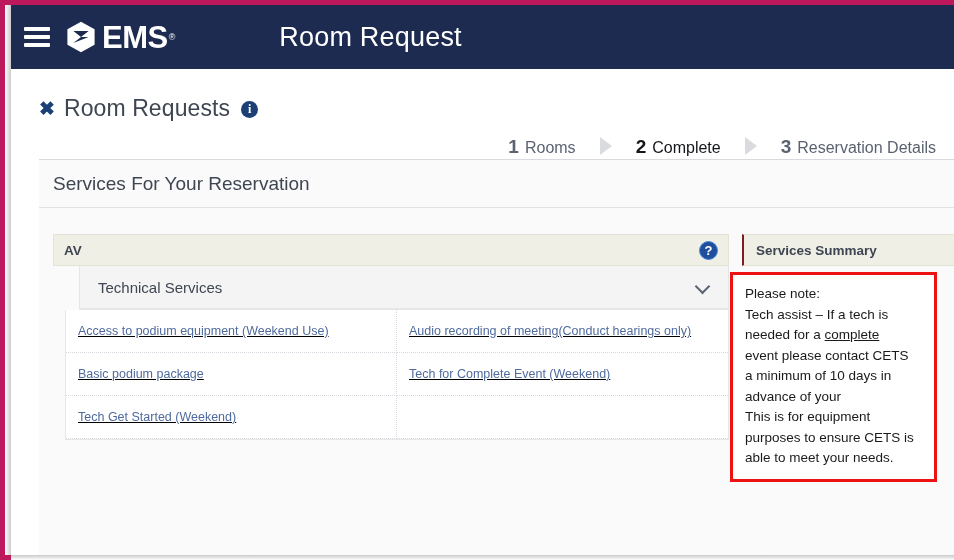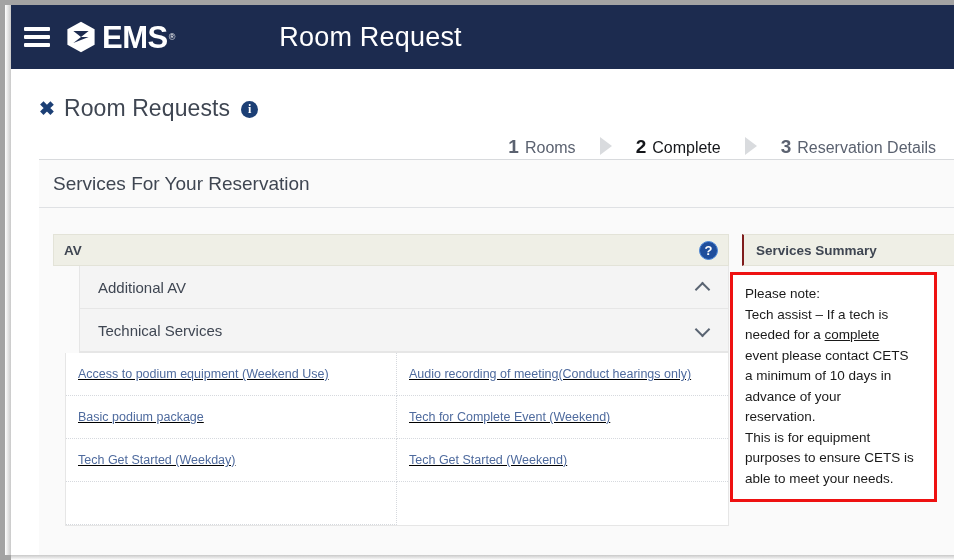--- a/index.html
+++ b/index.html
@@ -11,21 +11,21 @@
     width: 954px;
     height: 560px;
     overflow: hidden;
     font-family: "Liberation Sans", sans-serif;
     -webkit-font-smoothing: antialiased;
   }
   .page {
     position: relative;
     width: 954px;
     height: 560px;
-    background: #a3a3a3;
+    background: #be185d;
     box-sizing: border-box;
   }
 
   
   .topbar {
     position: absolute;
     left: 11px;
     top: 5px;
     width: 943px;
     height: 64px;
@@ -445,44 +445,37 @@
 
       <div class="col-left">
 
         <div class="group-head">
           <span class="group-head-title">AV</span>
           <span class="help-icon">?</span>
         </div>
 
         <div class="accordions">
           <div class="acc-row">
-            <span class="acc-label">Additional AV</span>
-            <span class="chev up"></span>
-          </div>
-          <div class="acc-row">
             <span class="acc-label">Technical Services</span>
             <span class="chev down"></span>
           </div>
         </div>
 
         <div class="svc-grid">
           <div class="svc-cell">
             <span class="svc-link">Access to podium equipment (Weekend Use)</span>
           </div>
           <div class="svc-cell">
             <span class="svc-link">Audio recording of meeting(Conduct hearings only)</span>
           </div>
           <div class="svc-cell">
             <span class="svc-link">Basic podium package</span>
           </div>
           <div class="svc-cell">
             <span class="svc-link">Tech for Complete Event (Weekend)</span>
-          </div>
-          <div class="svc-cell">
-            <span class="svc-link">Tech Get Started (Weekday)</span>
           </div>
           <div class="svc-cell">
             <span class="svc-link">Tech Get Started (Weekend)</span>
           </div>
           <div class="svc-cell empty">
             <span class="svc-link"></span>
           </div>
         </div>
 
       </div>
@@ -492,21 +485,20 @@
           <span class="summary-head-title">Services Summary</span>
         </div>
 
         <div class="note-box">
           <span class="note-line">Please note:</span>
           <span class="note-line">Tech assist – If a tech is</span>
           <span class="note-line"><span>needed for a </span><span class="note-underline">complete</span></span>
           <span class="note-line">event please contact CETS</span>
           <span class="note-line">a minimum of 10 days in</span>
           <span class="note-line">advance of your</span>
-          <span class="note-line">reservation.</span>
           <span class="note-line">This is for equipment</span>
           <span class="note-line">purposes to ensure CETS is</span>
           <span class="note-line">able to meet your needs.</span>
         </div>
       </div>
 
     </div>
   </div>
 </div>
 

